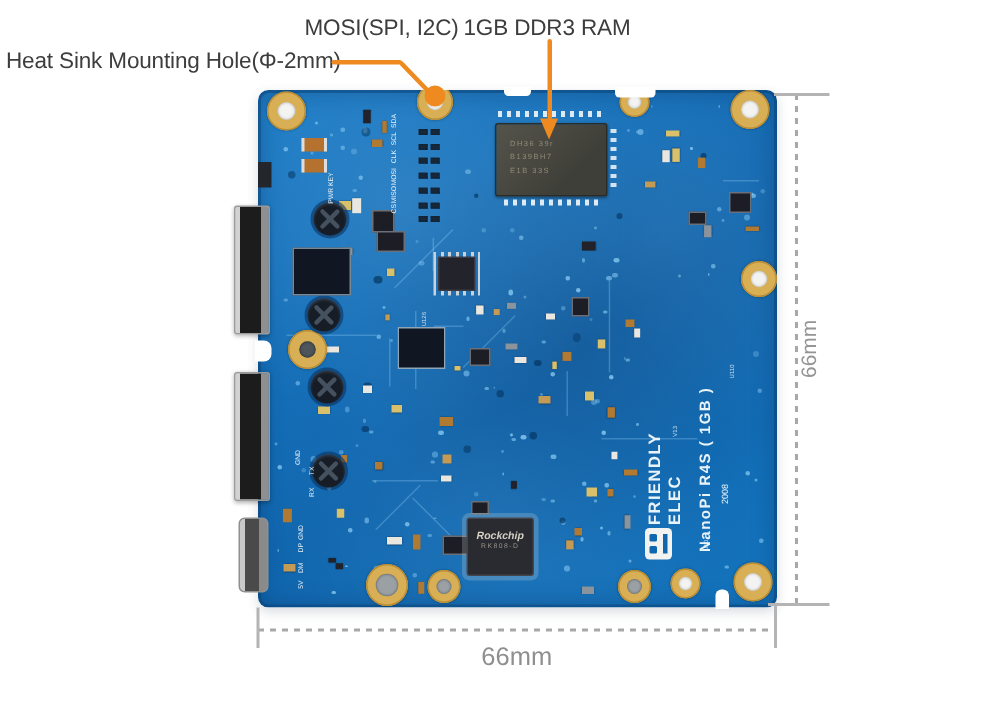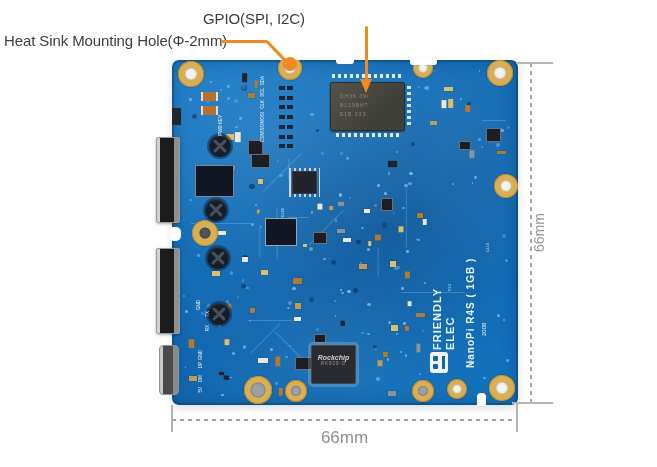--- a/index.html
+++ b/index.html
@@ -448,20 +448,21 @@
   <div class="tick" style="left:516px;top:62px;width:37px;height:1.5px;"></div>
   <div class="tick" style="left:512px;top:402px;width:41px;height:1.5px;"></div>
   <div class="dimlabel" id="dim-right-label">66mm</div>
 
   <div class="dimline-h" style="left:172px;top:419px;width:345px;"></div>
   <div class="tick" style="left:171px;top:405px;width:1.5px;height:27px;"></div>
   <div class="tick" style="left:516px;top:403px;width:1.5px;height:29px;"></div>
   <div class="dimlabel" id="dim-bottom-label">66mm</div>
 
   <div class="ann" id="ann-heatsink">Heat Sink Mounting Hole(Φ-2mm)</div>
-  <div class="ann" id="ann-gpio">GPIO(SPI, I2C)</div>
+  <div class="ann" id="ann-gpio">MOSI(SPI, I2C)</div>
+  <div class="ann" id="ann-ram">1GB DDR3 RAM</div>
   <div class="lead" id="hs-line-h"></div>
   <div class="lead" id="hs-line-d"></div>
   <div class="lead" id="hs-dot"></div>
   <div class="lead" id="ram-line-v"></div>
   <div class="abs" id="ram-arrow"></div>
 
 </div>
 
 </body></html>

